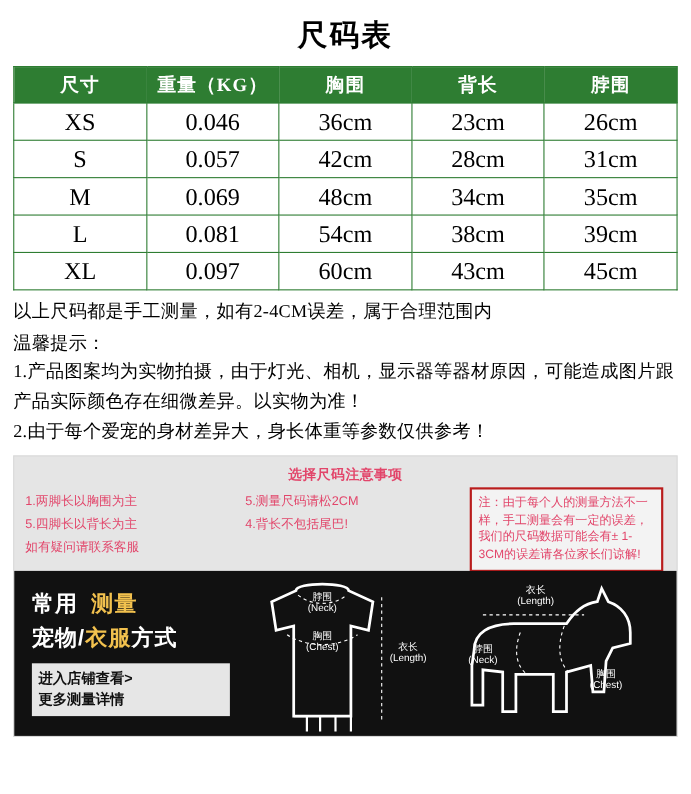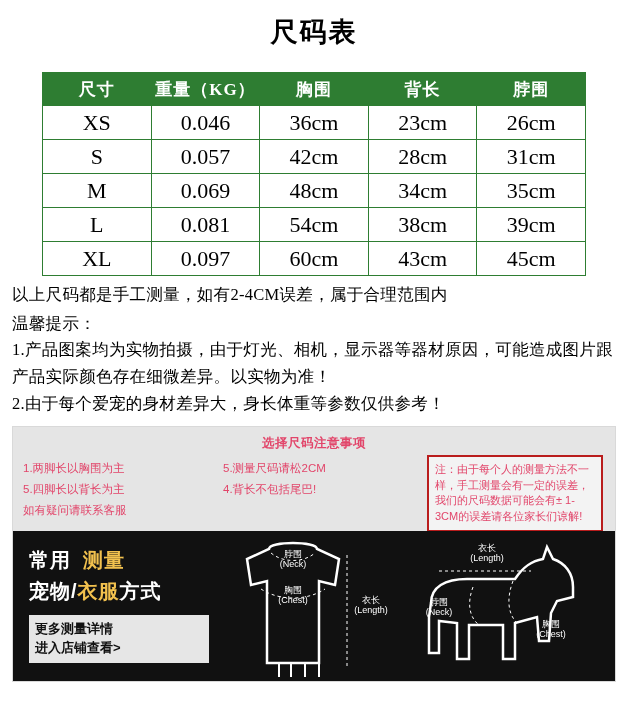--- a/index.html
+++ b/index.html
@@ -21,25 +21,25 @@
     position: relative;
     background: #fff;
   }
   .title {
     text-align: center;
     font-family: "Liberation Serif", serif;
     font-size: 27px;
     font-weight: bold;
     letter-spacing: 2px;
     padding-top: 14px;
-    padding-bottom: 22px;
+    padding-bottom: 10px;
   }
   table.size-table {
     border-collapse: collapse;
-    width: 544px;
+    width: 604px;
     margin: 0 auto;
     table-layout: fixed;
   }
   table.size-table th {
     background: #2e7d32;
     color: #fff;
     font-family: "Liberation Serif", serif;
     font-size: 17px;
     font-weight: bold;
     height: 30px;
@@ -247,22 +247,22 @@
         </div>
       </div>
       <div class="note-box">注：由于每个人的测量方法不一样，手工测量会有一定的误差，我们的尺码数据可能会有± 1-3CM的误差请各位家长们谅解!</div>
     </div>
 
     <div class="panel-bottom">
       <div class="measure-left">
         <div class="line1"><span>常用</span><span class="hl">测量</span></div>
         <div class="line2"><span>宠物/</span><span class="hl">衣服</span><span>方式</span></div>
         <div class="shop-btn">
+          <div>进入店铺查看&gt;</div>
           <div>更多测量详情</div>
-          <div>进入店铺查看&gt;</div>
         </div>
       </div>
 
       <svg width="370" height="150" viewBox="0 0 370 150" style="position:absolute; left:218px; top:0;">
 
         <g fill="none" stroke="#ffffff" stroke-width="2.5">
           <path d="M38 18 C38 10, 86 10, 86 18 L108 28 L104 54 L88 50 L88 132 L36 132 L36 50 L20 54 L16 28 Z"></path>
           <path d="M36 132 L48 132 L48 146 M60 132 L60 146 M74 132 L74 146 M88 132 L88 146" stroke-width="2"></path>
         </g>
         <g stroke="#ffffff" stroke-width="1" stroke-dasharray="3,3" fill="none">

